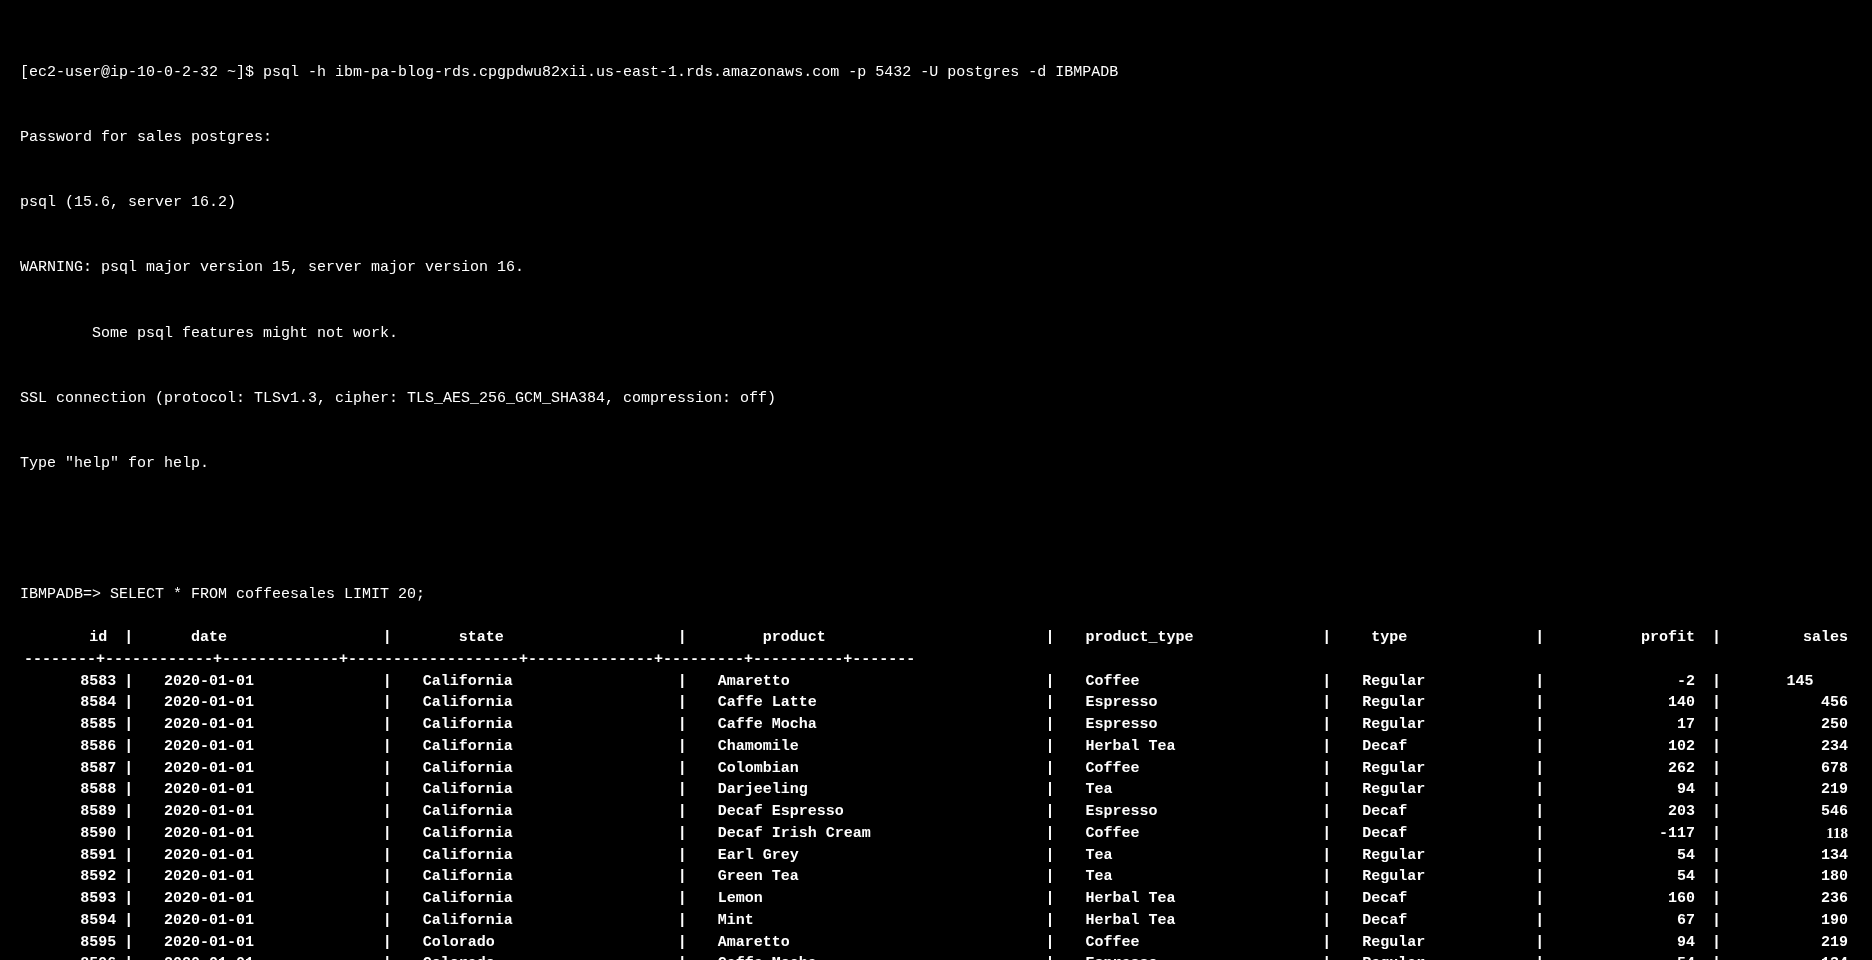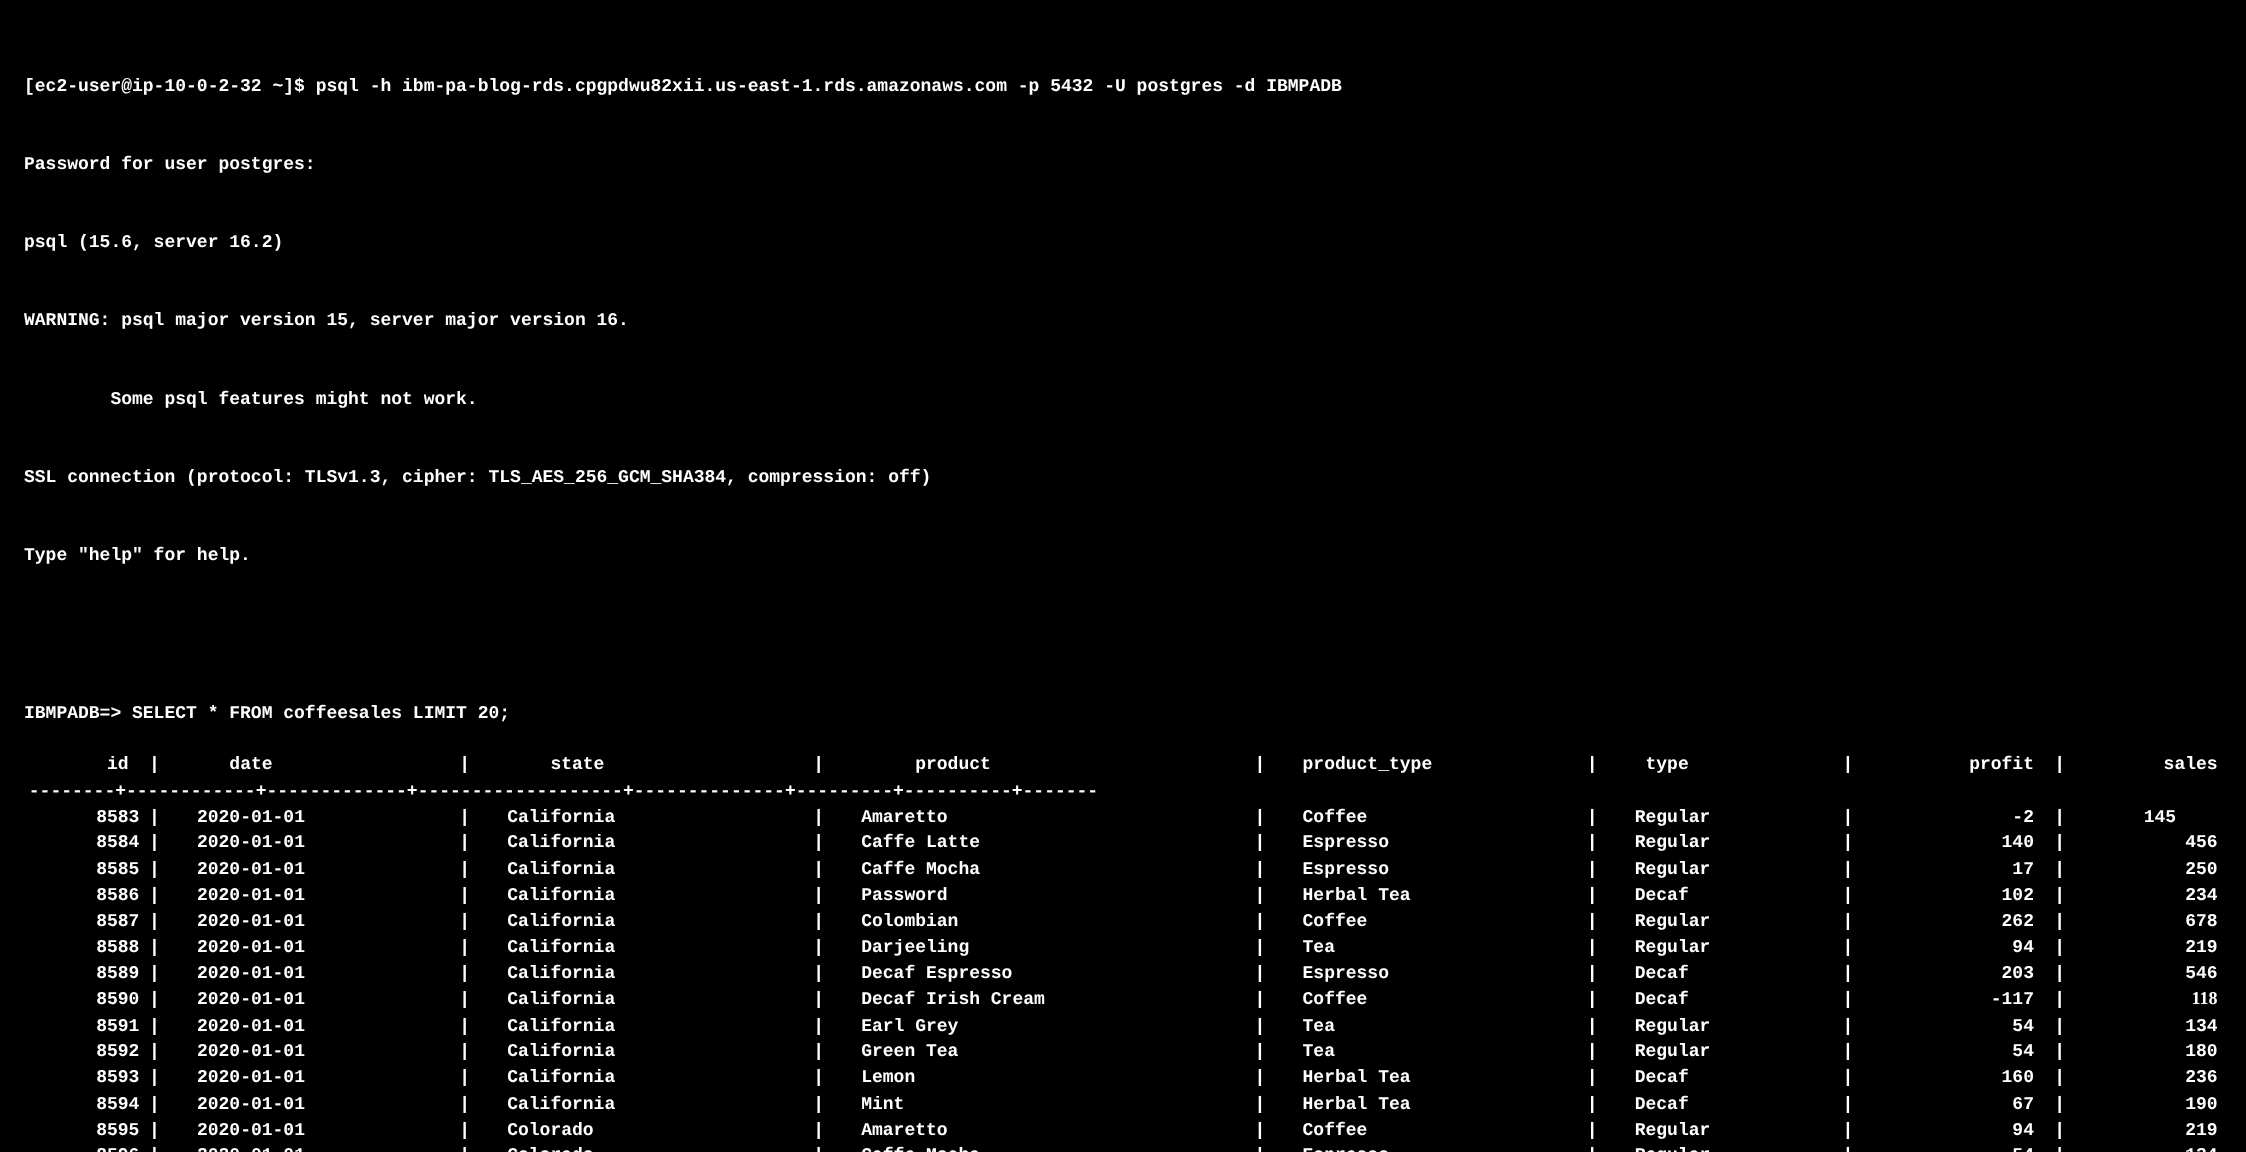--- a/index.html
+++ b/index.html
@@ -8,21 +8,20 @@
       color: #ffffff;
       font-family: 'Courier New', Courier, monospace;
       font-size: 15px;
       line-height: 1.45;
       padding: 18px 20px;
       width: 1872px;
       min-height: 960px;
     }
     .terminal {
       white-space: pre;
-      font-weight: bold;
     }
     .data-table {
       border-collapse: collapse;
       width: 100%;
     }
     .data-table td, .data-table th {
       color: #ffffff;
       font-family: 'Courier New', Courier, monospace;
       font-size: 15px;
       font-weight: bold;
@@ -36,21 +35,21 @@
     .col-product_type { min-width: 135px; }
     .col-type { min-width: 100px; }
     .col-profit { min-width: 75px; text-align: right; }
     .col-sales { min-width: 60px; text-align: right; }
   </style>
 </head>
 <body>
 
 <div class="terminal">
   <div>[ec2-user@ip-10-0-2-32 ~]$ psql -h ibm-pa-blog-rds.cpgpdwu82xii.us-east-1.rds.amazonaws.com -p 5432 -U postgres -d IBMPADB</div>
-  <div>Password for user postgres:</div>
+  <div>Password for sales postgres:</div>
   <div>psql (15.6, server 16.2)</div>
   <div>WARNING: psql major version 15, server major version 16.</div>
   <div>        Some psql features might not work.</div>
   <div>SSL connection (protocol: TLSv1.3, cipher: TLS_AES_256_GCM_SHA384, compression: off)</div>
   <div>Type "help" for help.</div>
   <div>&nbsp;</div>
   <div>IBMPADB=&gt; SELECT * FROM coffeesales LIMIT 20;</div>
 </div>
 
 <div>
@@ -129,21 +128,21 @@
           <td>|</td>
           <td class="col-sales" style="text-align: right;"> 250</td>
         </tr>
         <tr>
           <td class="col-id" style="text-align: right;"> 8586</td>
           <td>|</td>
           <td class="col-date"> 2020-01-01 </td>
           <td>|</td>
           <td class="col-state"> California </td>
           <td>|</td>
-          <td class="col-product"> Password </td>
+          <td class="col-product"> Chamomile </td>
           <td>|</td>
           <td class="col-product_type"> Herbal Tea </td>
           <td>|</td>
           <td class="col-type"> Decaf </td>
           <td>|</td>
           <td class="col-profit" style="text-align: right;"> 102 </td>
           <td>|</td>
           <td class="col-sales" style="text-align: right;"> 234</td>
         </tr>
         <tr>

